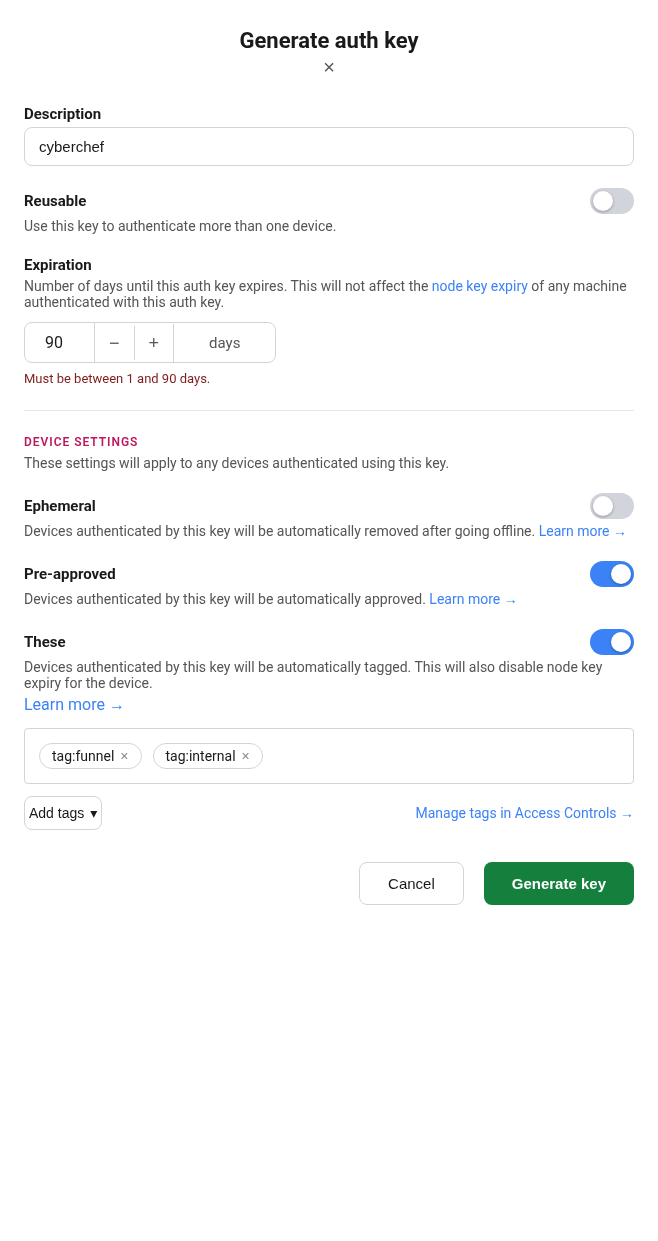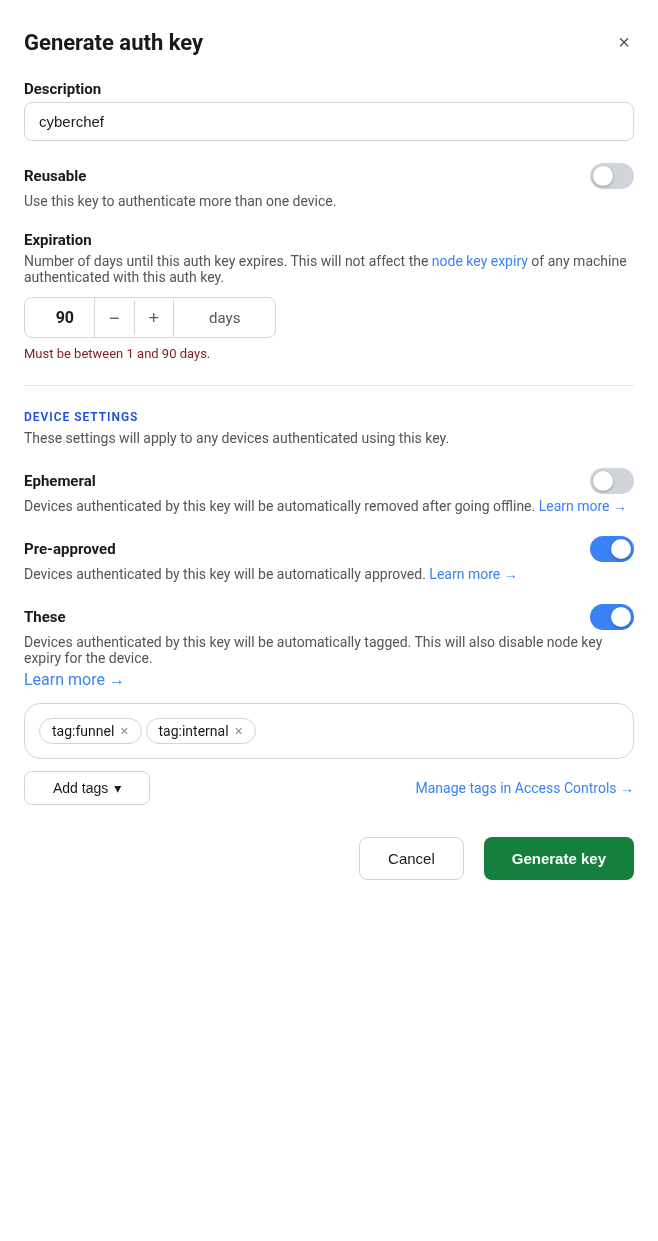--- a/index.html
+++ b/index.html
@@ -10,20 +10,21 @@
       width: 658px;
       min-height: 1241px;
       padding: 28px 24px 32px 24px;
     }
 
     .header {
       display: flex;
       justify-content: space-between;
       align-items: center;
       margin-bottom: 24px;
+      flex-direction: column;
     }
 
     .header-title {
       font-size: 22px;
       font-weight: 700;
     }
 
     .close-btn {
       background: none;
       border: none;
@@ -126,23 +127,22 @@
       border-radius: 8px;
       overflow: hidden;
       width: fit-content;
       margin-bottom: 8px;
     }
 
     .expiry-value {
       padding: 10px 20px;
       font-size: 16px;
       min-width: 70px;
-      text-align: right;
+      text-align: left;
       border-right: 1.5px solid #d1d5db;
-      font-weight: bold;
     }
 
     .expiry-buttons {
       display: flex;
       align-items: center;
       gap: 0;
     }
 
     .expiry-btn {
       background: none;
@@ -173,21 +173,21 @@
 
     .divider {
       height: 1px;
       background: #e5e7eb;
       margin: 24px 0;
     }
 
     .device-settings-header {
       font-size: 12px;
       font-weight: 600;
-      color: #1d4ed8;
+      color: #be185d;
       letter-spacing: 0.08em;
       text-transform: uppercase;
       margin-bottom: 6px;
     }
 
     .device-settings-desc {
       font-size: 14px;
       color: #555;
       margin-bottom: 8px;
     }
@@ -196,26 +196,26 @@
       margin-top: 16px;
     }
 
     .setting-block .section-desc {
       margin-top: 4px;
       margin-bottom: 0;
     }
 
     .tags-box {
       border: 1.5px solid #d1d5db;
-      border-radius: 16px;
+      border-radius: 4px;
       padding: 14px 14px;
       min-height: 56px;
       display: flex;
       flex-wrap: wrap;
-      gap: 4px;
+      gap: 11px;
       margin-top: 14px;
     }
 
     .tag-chip {
       display: inline-flex;
       align-items: center;
       gap: 6px;
       background: #fff;
       border: 1.5px solid #d1d5db;
       border-radius: 20px;
@@ -241,21 +241,21 @@
       margin-top: 12px;
     }
 
     .add-tags-btn {
       display: inline-flex;
       align-items: center;
       gap: 6px;
       background: #fff;
       border: 1.5px solid #d1d5db;
       border-radius: 8px;
-      padding: 8px 28px;
+      padding: 8px 4px;
       font-size: 14px;
       cursor: pointer;
       color: #1a1a1a;
     }
 
     .manage-tags-link {
       font-size: 14px;
       color: #3b82f6;
       text-decoration: none;
       display: flex;

